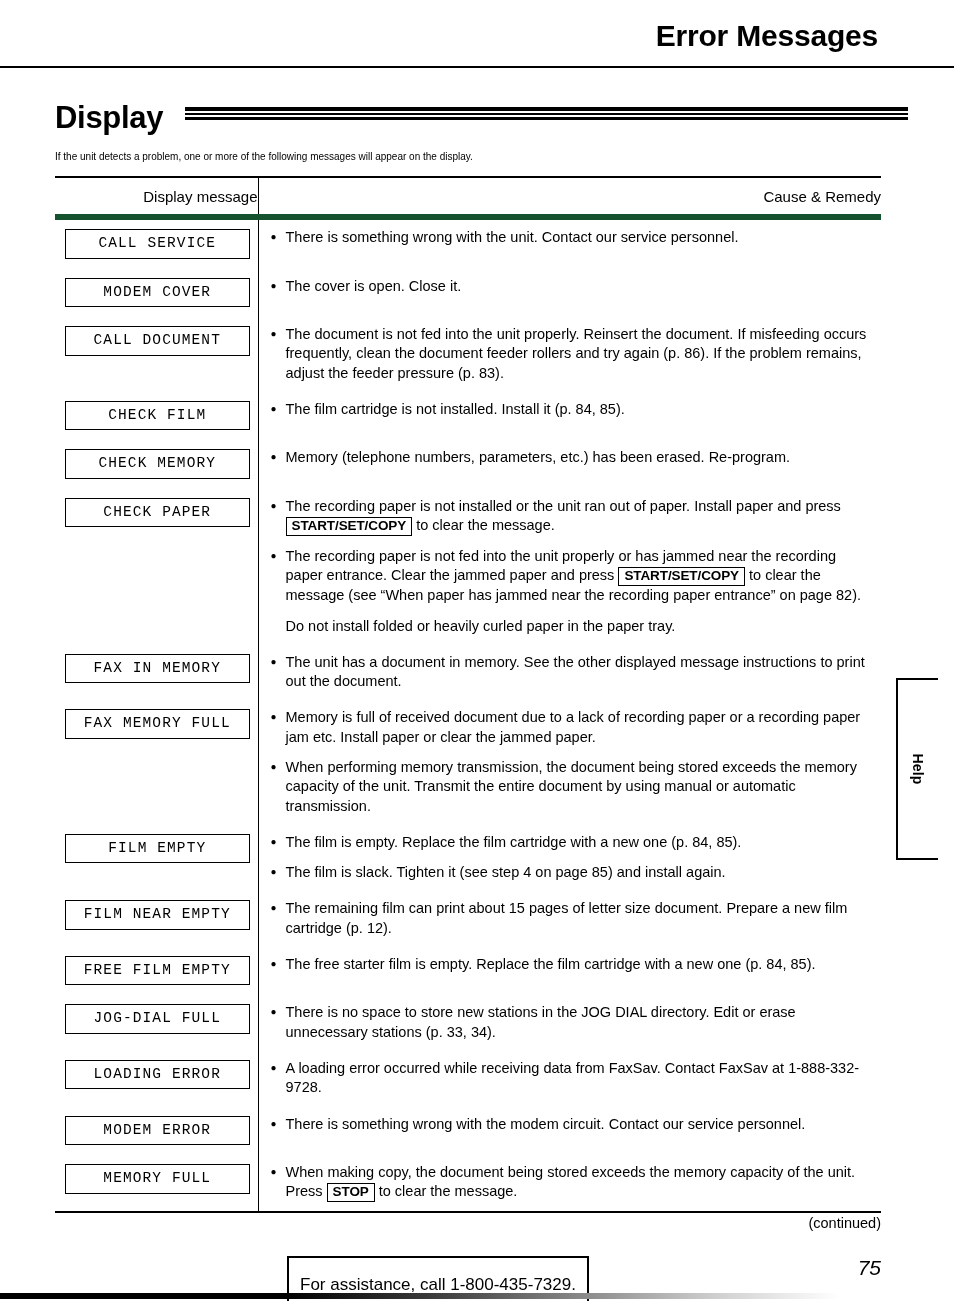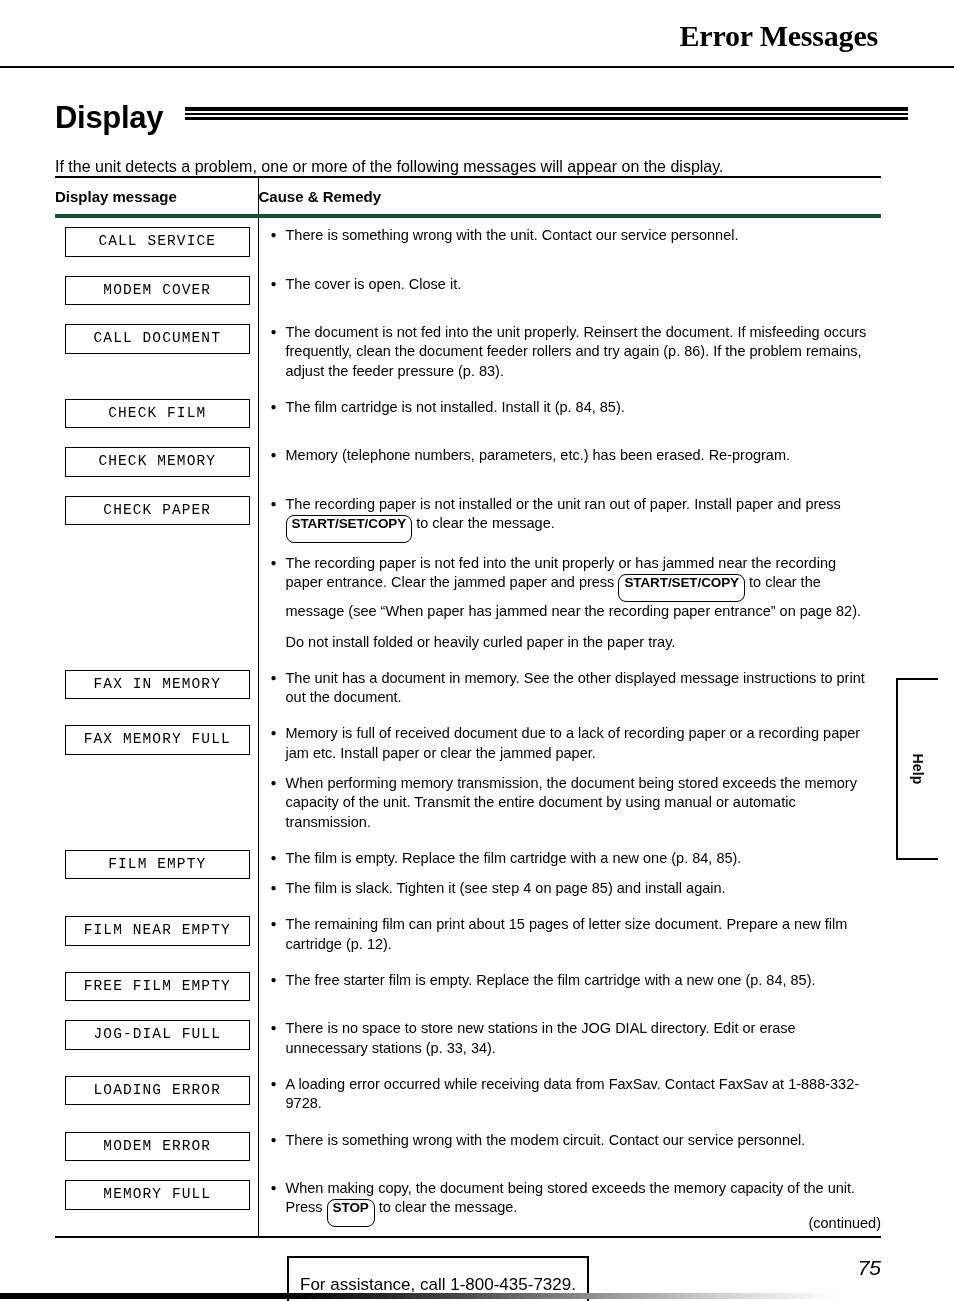--- a/index.html
+++ b/index.html
@@ -17,21 +17,20 @@
     overflow: hidden;
   }
 
   
   .page-header {
     position: absolute;
     left: 0;
     top: 0;
     width: 952px;
     height: 68px;
-    font-family: Liberation Serif, serif;
   }
   .page-header-title {
     position: absolute;
     right: 74px;
     top: 21px;
     font-size: 30px;
     font-weight: bold;
     letter-spacing: -0.2px;
     line-height: 1;
     text-align: right;
@@ -77,21 +76,21 @@
   }
   .section-rule .r1 { height: 4px; }
   .section-rule .r2 { height: 2px; margin-top: 2px; }
   .section-rule .r3 { height: 3px; margin-top: 2px; }
 
   .intro-text {
     position: absolute;
     left: 55px;
     top: 141px;
     width: 840px;
-    font-size: 16px;
+    font-size: 10px;
     line-height: 1.2;
   }
 
   
   .msg-table {
     position: absolute;
     left: 55px;
     top: 176px;
     width: 826px;
     border-collapse: collapse;
@@ -103,26 +102,26 @@
   .msg-table th,
   .msg-table td {
     border: 0;
     padding: 0;
     vertical-align: top;
     text-align: left;
   }
 
   .thead-row th {
     border-top: 2px solid #000;
-    border-bottom: 4px solid #14532d;
+    border-bottom: 6px solid #14532d;
     height: 36px;
     vertical-align: middle;
     font-size: 15px;
-    font-weight: bold;
-    text-align: left;
+    font-weight: normal;
+    text-align: right;
   }
   .thead-row th.th-msg { border-right: 1.5px solid #000; }
 
   tbody tr td {
     border-bottom: 1.6px solid #000;
   }
   tbody tr td.cell-msg {
     border-right: 1.5px solid #000;
     padding: 9px 0 10px 0;
   }
@@ -167,22 +166,22 @@
     top: -1px;
     font-size: 10px;
     line-height: 1.9;
   }
   ul.cause-list > li.no-bullet { padding-left: 15px; }
   ul.cause-list > li.no-bullet::before { content: ""; }
 
   .btn-key {
     display: inline-block;
     border: 1.4px solid #000;
-    border-radius: 8px;
-    padding: 0px 5px 10px 5px;
+    border-radius: 0;
+    padding: 0px 5px 1px 5px;
     font-weight: bold;
     font-size: 13.5px;
     line-height: 1.18;
     white-space: nowrap;
     letter-spacing: -0.1px;
     vertical-align: baseline;
   }
 
   
   .help-tab {

